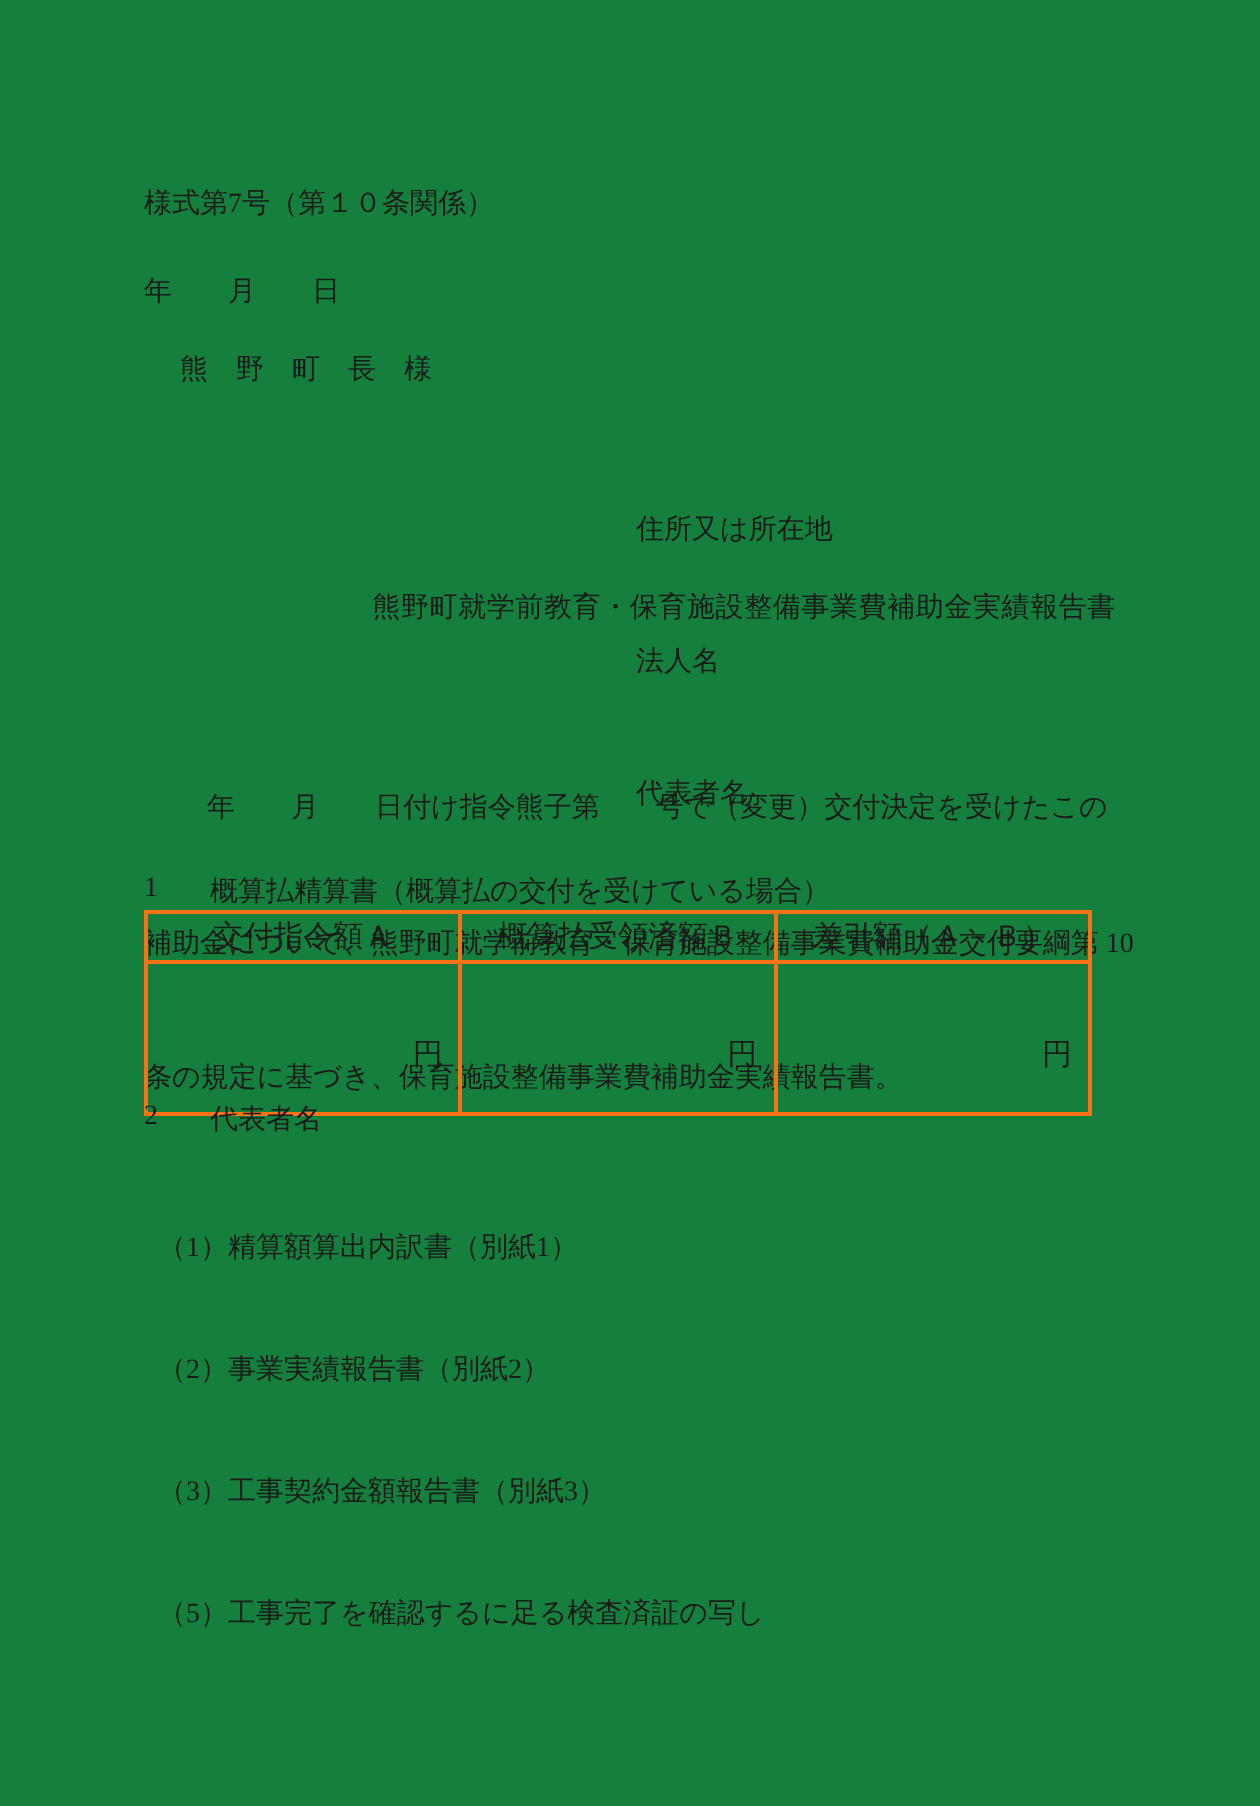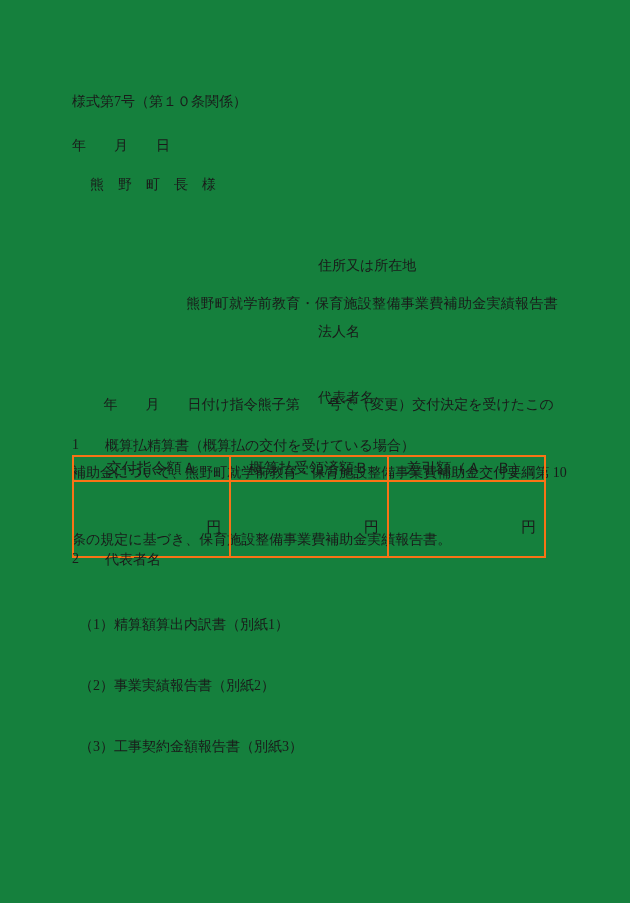--- a/index.html
+++ b/index.html
@@ -109,19 +109,20 @@
 
   <div class="abs section-heading sec2-heading">
     <span>2</span>
     <span>代表者名</span>
   </div>
 
   <div class="abs attachments">
     <div>（1）精算額算出内訳書（別紙1）</div>
     <div>（2）事業実績報告書（別紙2）</div>
     <div>（3）工事契約金額報告書（別紙3）</div>
+    <div>（5）工事完了を確認するに足る検査済証の写し</div>
     
     
     
     
   </div>
 
 </div>
 
 </body></html>

